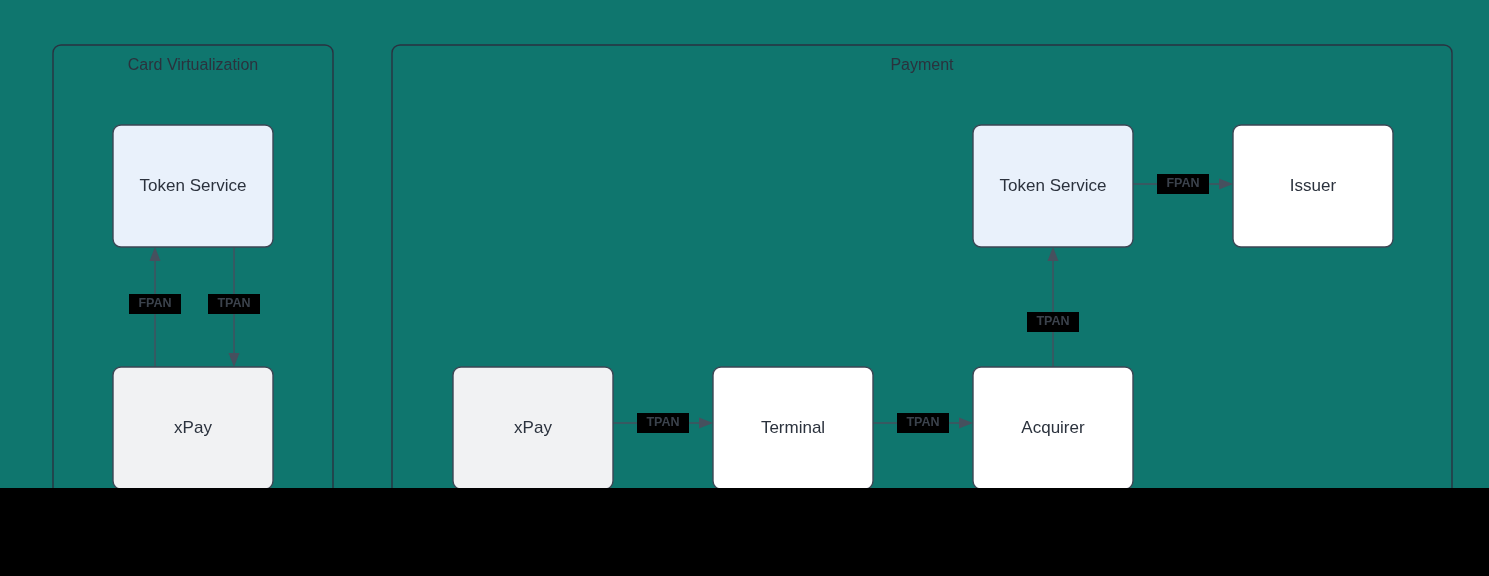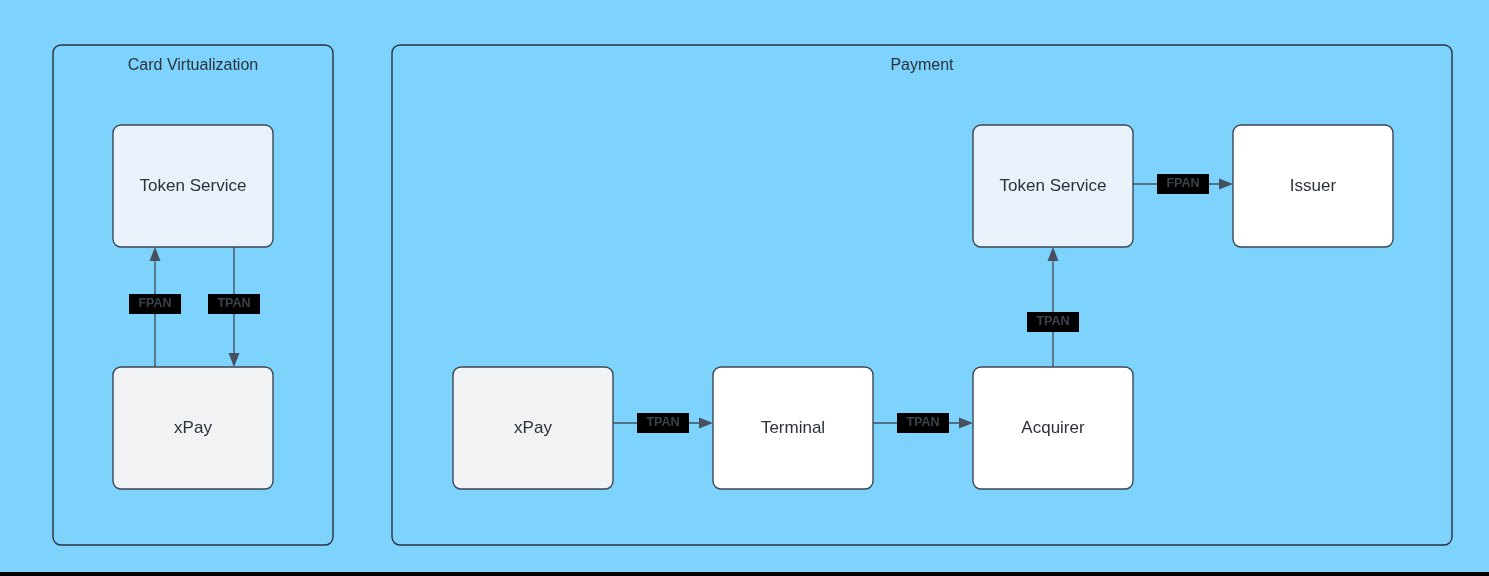--- a/index.html
+++ b/index.html
@@ -3,22 +3,22 @@
 <meta charset="utf-8">
 <style>
   html, body {
     margin: 0;
     padding: 0;
     background: #000000;
   }
   #canvas {
     position: relative;
     width: 1489px;
-    height: 572px;
-    background: #7dd3fc;
+    height: 488px;
+    background: #0f766e;
     overflow: hidden;
     font-family: "Liberation Sans", sans-serif;
   }
   svg.diagram {
     position: absolute;
     top: 0;
     left: 0;
     width: 1489px;
     height: 576px;
     display: block;

